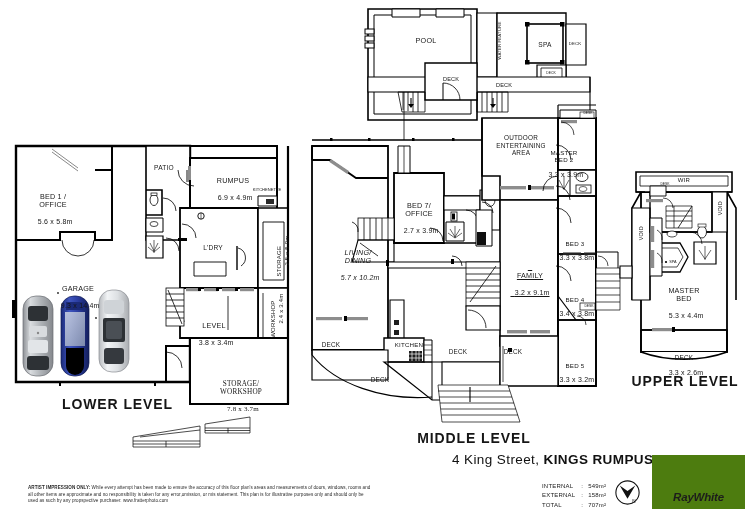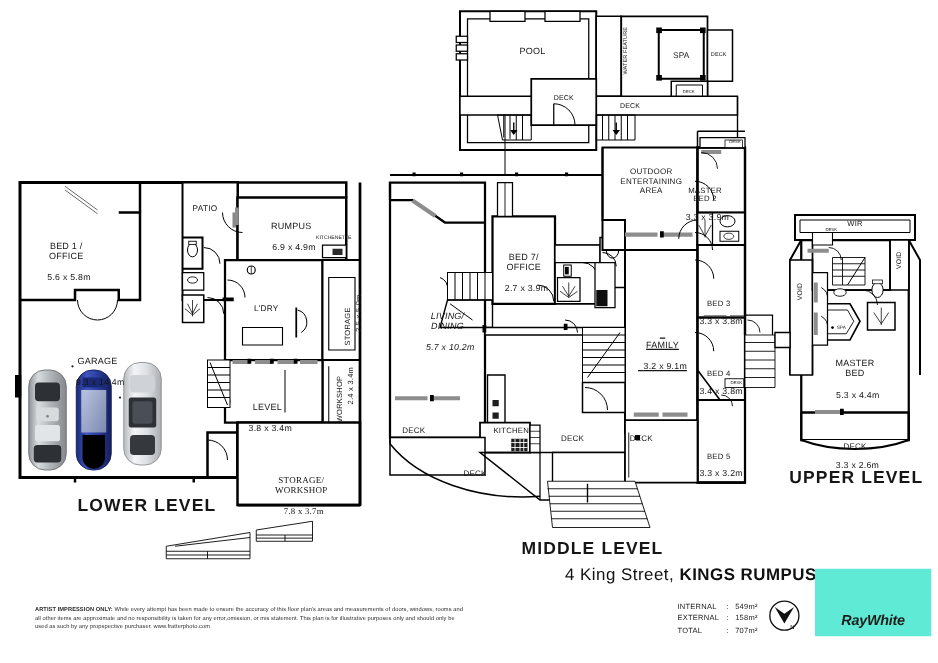--- a/index.html
+++ b/index.html
@@ -86,21 +86,21 @@
   .areas table { border-collapse: collapse; }
   .areas td { padding: 0 0 0 0; font-size: 6px; vertical-align: top; }
   .areas td.k { padding-right: 6px; }
   .areas td.c { padding-right: 5px; }
   .logo {
     position: absolute;
     left: 652px;
     top: 455px;
     width: 93px;
     height: 54px;
-    background: #5eead4;
+    background: #4d7c0f;
   }
   .logo-text {
     position: absolute;
     left: 0; right: 0;
     bottom: 6px;
     text-align: center;
     font-family: "Liberation Sans", sans-serif;
     font-style: italic;
     font-weight: bold;
     font-size: 11.5px;

